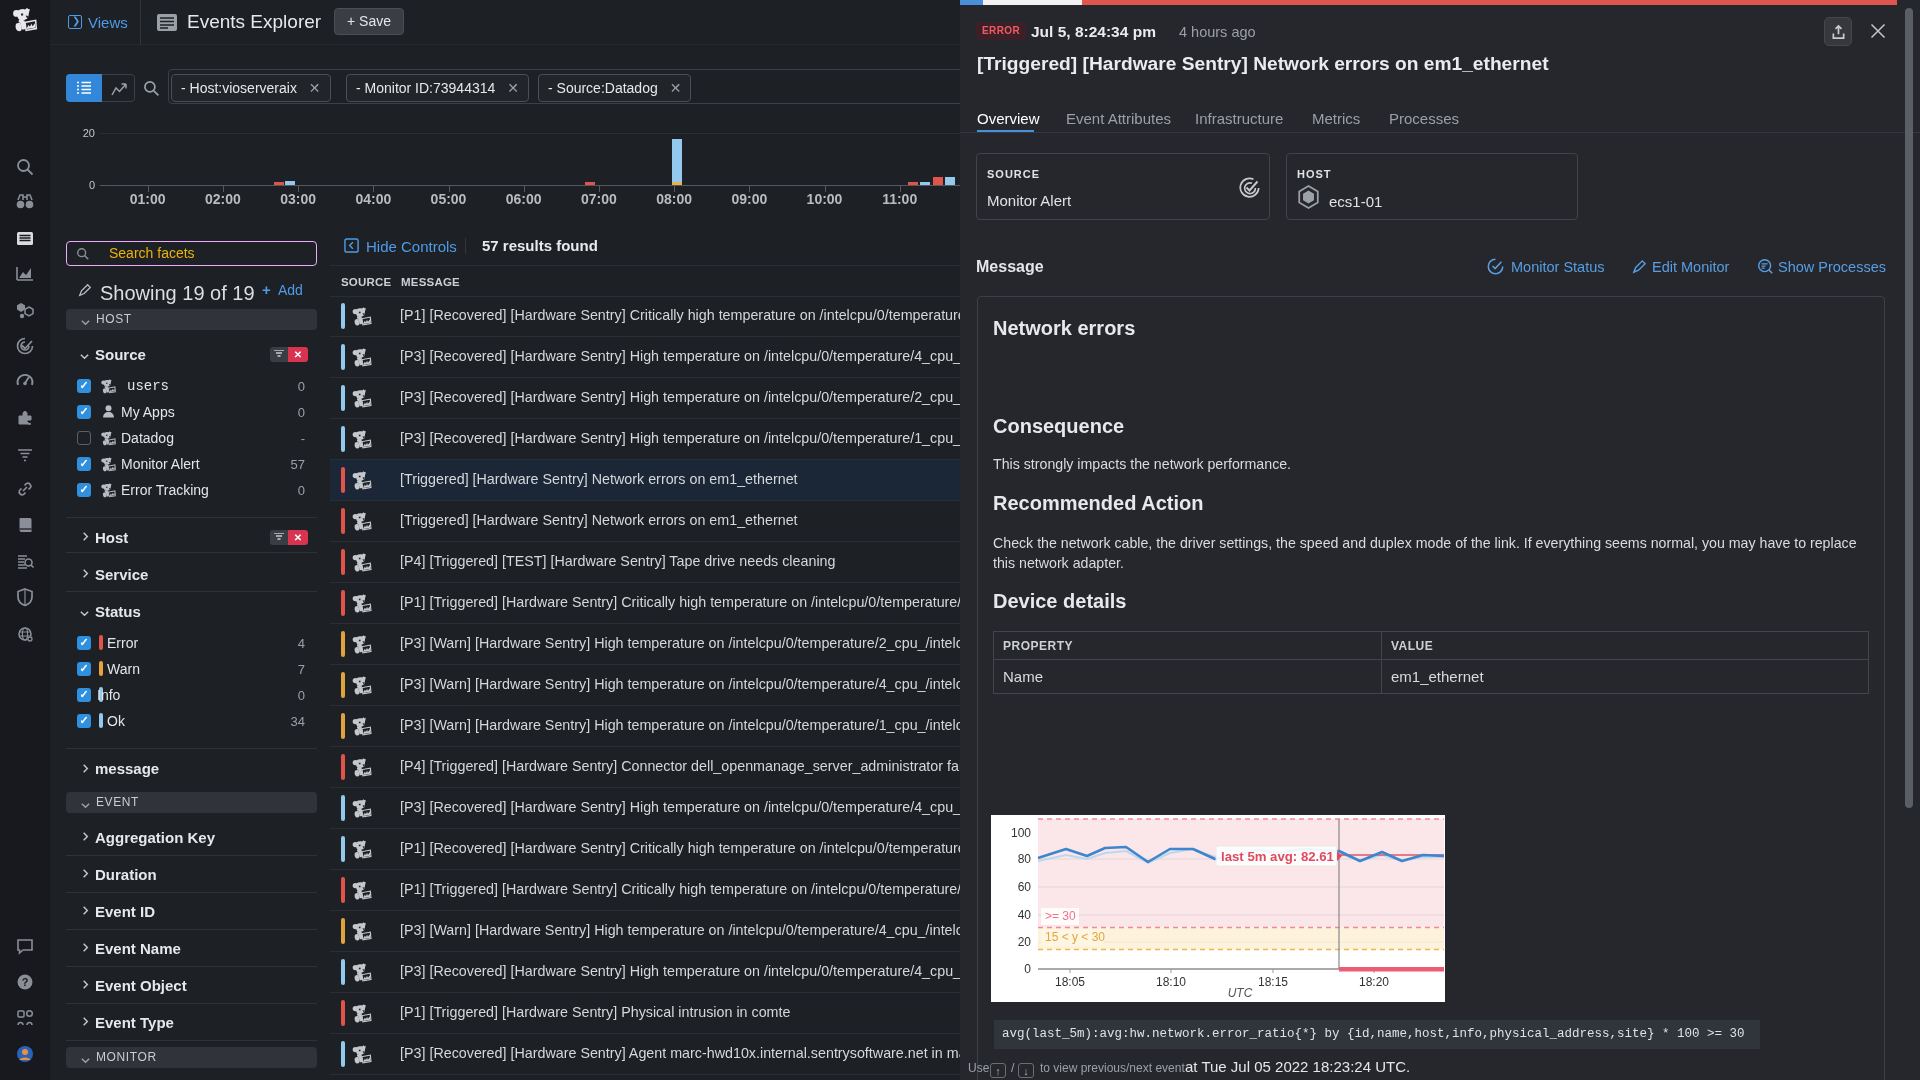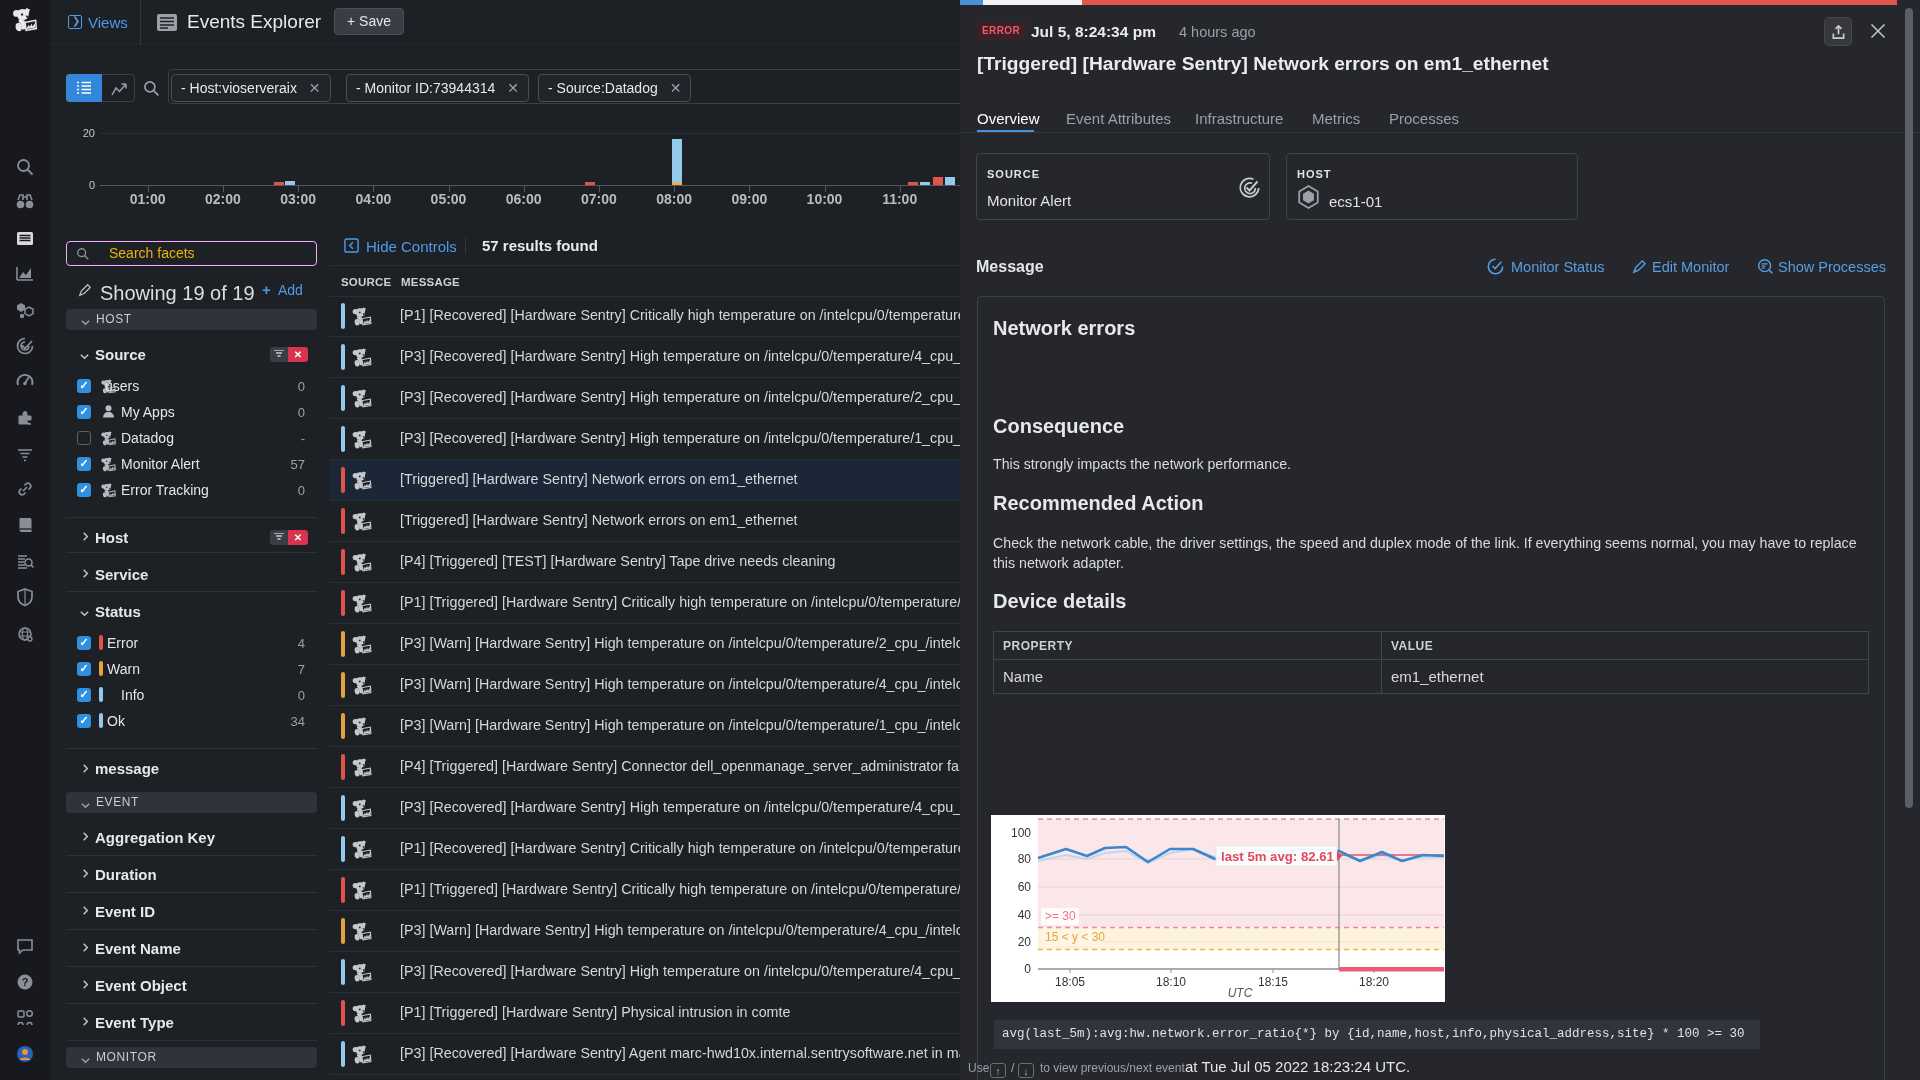--- a/index.html
+++ b/index.html
@@ -260,21 +260,21 @@
           </svg>
         </div>
         <div class="fbtn2">✕</div>
       </div>
       <div class="chk" style="left:77px;top:379px;"></div>
       <svg class="abs" style="left:100px;top:377px;" width="17" height="18" viewBox="0 0 24 21">
         <g fill="#b9bdc3">
           <use href="#dog"></use>
         </g>
       </svg>
-      <div class="flbl" style="left:105px;top:378px;">users</div>
+      <div class="flbl" style="left:127px;top:378px;font-family:Liberation Mono, monospace;">users</div>
       <div class="fcount" style="left:275px;top:379px;">0</div>
       <div class="chk" style="left:77px;top:405px;"></div>
       <svg class="abs" style="left:101px;top:404px;" width="15" height="15" viewBox="0 0 16 16">
         <g fill="#b9bdc3">
           <use href="#person"></use>
         </g>
       </svg>
       <div class="flbl" style="left:121px;top:404px;">My Apps</div>
       <div class="fcount" style="left:275px;top:405px;">0</div>
       <div class="unchk" style="left:77px;top:431px;"></div>
@@ -327,21 +327,21 @@
       <div class="chk" style="left:77px;top:636px;"></div>
       <div class="sbar" style="left:99px;top:635px;background:#e2544a;"></div>
       <div class="flbl" style="left:107px;top:635px;">Error</div>
       <div class="fcount" style="left:275px;top:636px;">4</div>
       <div class="chk" style="left:77px;top:662px;"></div>
       <div class="sbar" style="left:99px;top:661px;background:#e8a33d;"></div>
       <div class="flbl" style="left:107px;top:661px;">Warn</div>
       <div class="fcount" style="left:275px;top:662px;">7</div>
       <div class="chk" style="left:77px;top:688px;"></div>
       <div class="sbar" style="left:99px;top:687px;background:#92c9ec;"></div>
-      <div class="flbl" style="left:121px;top:687px;">Info</div>
+      <div class="flbl" style="left:97px;top:687px;">Info</div>
       <div class="fcount" style="left:275px;top:688px;">0</div>
       <div class="chk" style="left:77px;top:714px;"></div>
       <div class="sbar" style="left:99px;top:713px;background:#92c9ec;"></div>
       <div class="flbl" style="left:107px;top:713px;">Ok</div>
       <div class="fcount" style="left:275px;top:714px;">34</div>
       <div class="fdiv" style="top:748px;"></div>
       <svg class="abs" style="left:80px;top:763px;" width="11" height="11" viewBox="0 0 12 12">
         <path d="M4 2 L8 6 L4 10" fill="none" stroke="#c3c6cb" stroke-width="1.6"></path>
       </svg>
       <div class="fhead" style="left:95px;top:760px;">message</div>

